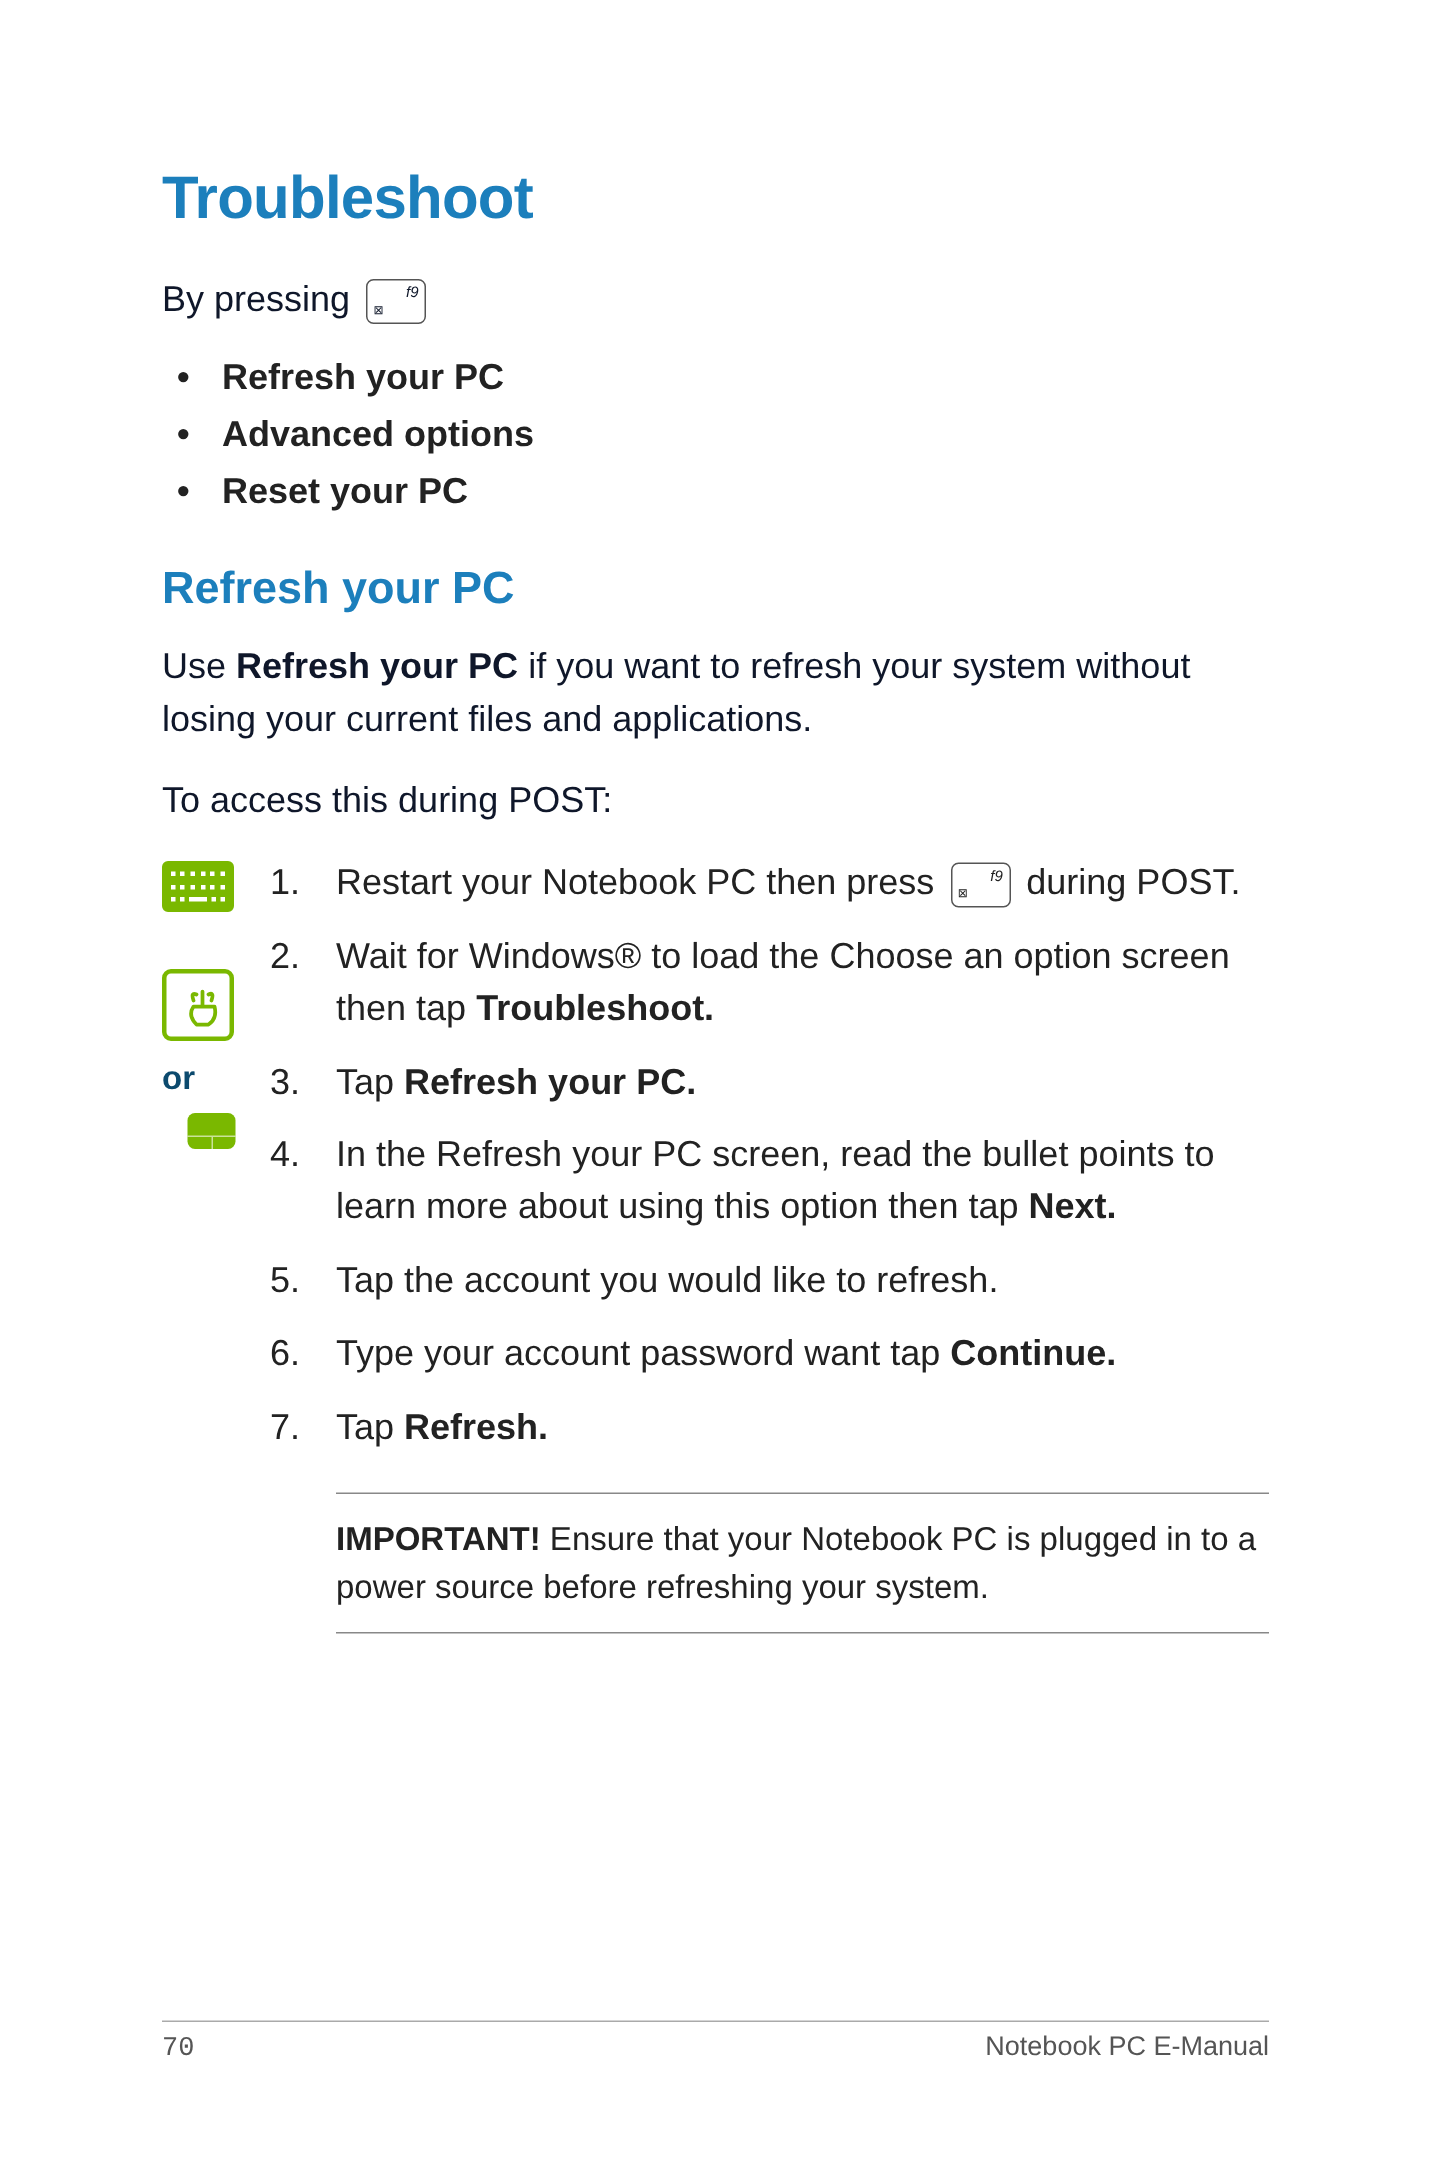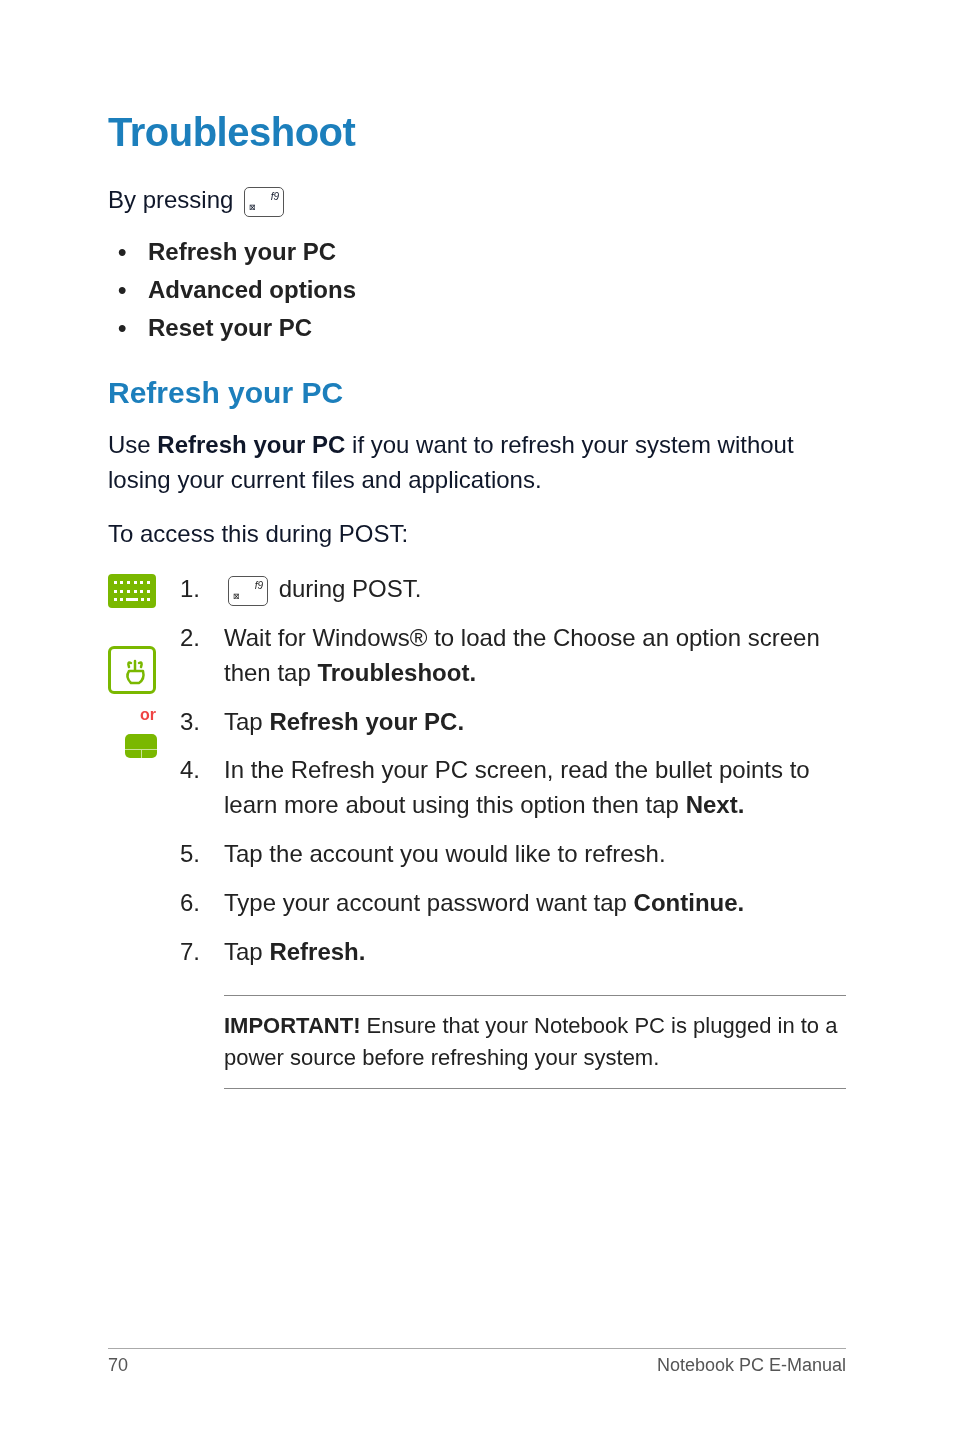--- a/index.html
+++ b/index.html
@@ -19,30 +19,30 @@
     .icons-col { width: 66px; flex: 0 0 66px; }
     .steps-col { flex: 1; padding-left: 6px; }
     .kb-icon { width:48px; height:34px; background:#7ab800; border:2px solid #7ab800; border-radius:4px; position:relative; display:flex; align-items:center; justify-content:center; margin-bottom: 38px; margin-top: 2px; }
     .kb-rows { width:40px; height:26px; display:flex; flex-direction:column; justify-content:space-around; }
     .kb-row { display:flex; justify-content:space-around; }
     .kb-dot { width:3px; height:3px; background:#fff; }
     .kb-dot.wide { width:12px; height:3px; }
     .touch-icon { width:48px; height:48px; border:3px solid #7ab800; border-radius:6px; position:relative; background:#fff; }
     .touch-hand { position:absolute; left:10px; top:10px; width:30px; height:28px; }
     .touch-hand svg { width:100%; height:100%; }
-    .or-label { font-size:16px; font-weight:bold; text-align:right; margin:12px 0 10px 0; color:#ef4444; width:48px; }
+    .or-label { font-size:22px; font-weight:bold; text-align:left; margin:12px 0 10px 0; color:#0c4a6e; width:48px; }
     .pad-icon { width:32px; height:24px; background:#7ab800; border-radius:5px; margin:0 auto; position:relative; }
     .pad-icon::after { content:""; position:absolute; bottom:0; left:0; right:0; height:8px; border-top:1px solid rgba(255,255,255,0.6); }
     .pad-icon::before { content:""; position:absolute; bottom:0; left:50%; width:1px; height:8px; background:rgba(255,255,255,0.6); }
     ol.steps { list-style: none; counter-reset: step; }
     ol.steps li { counter-increment: step; font-size:24px; line-height:1.45; margin-bottom:14px; position:relative; padding-left: 44px; }
     ol.steps li::before { content: counter(step) "."; position:absolute; left:0; top:0; font-size:24px; }
     .note-box { margin: 26px 0 0 44px; border-top: 1px solid #888; border-bottom: 1px solid #888; padding: 14px 0; font-size: 22px; line-height:1.45; }
     .footer { position:absolute; bottom:62px; left:108px; right:108px; display:flex; justify-content:space-between; align-items:baseline; border-top:1px solid #aaa; padding-top:6px; font-size:18px; color:#555; }
-    .footer .pg { color:#555; }
+    .footer .pg { color:#555;font-family:Liberation Mono, monospace; }
     b { font-weight:bold; }
   </style>
 </head>
 <body>
 
 <div class="page">
   <h1 class="title">Troubleshoot</h1>
 
   <p class="body-text para">
     <span>By pressing </span><span class="key"><span class="glyph">⊠</span><span class="f9">f9</span></span>
@@ -98,21 +98,21 @@
             </svg>
         </div>
       </div>
       <div class="or-label">or</div>
       <div class="pad-icon"></div>
     </div>
 
     <div class="steps-col">
       <ol class="steps">
         <li>
-          <span class="key"><span class="glyph">⊠</span><span class="f9">f9</span></span><span> during POST.</span>
+          <span>Restart your Notebook PC then press </span><span class="key"><span class="glyph">⊠</span><span class="f9">f9</span></span><span> during POST.</span>
         </li>
         <li>
           <span>Wait for Windows® to load the Choose an option screen then tap </span><b>Troubleshoot.</b>
         </li>
         <li>
           <span>Tap </span><b>Refresh your PC.</b>
         </li>
         <li>
           <span>In the Refresh your PC screen, read the bullet points to learn more about using this option then tap </span><b>Next.</b>
         </li>

